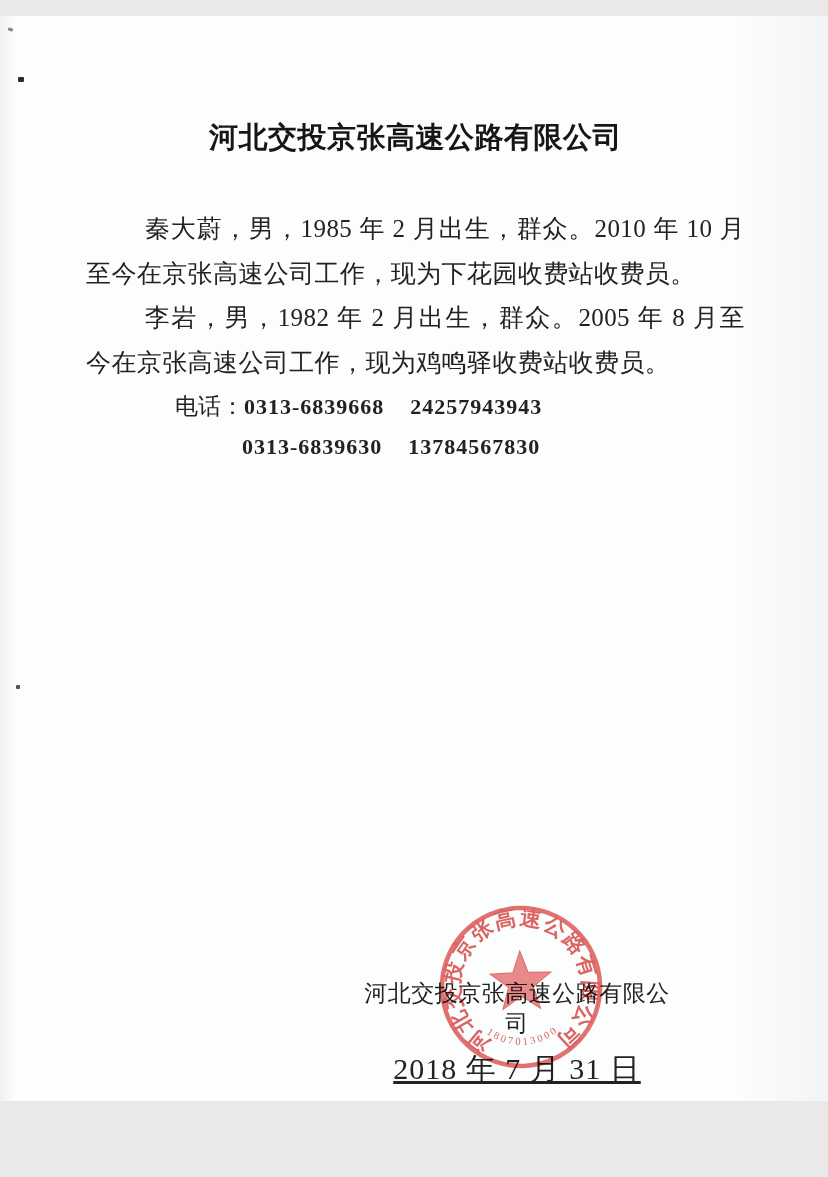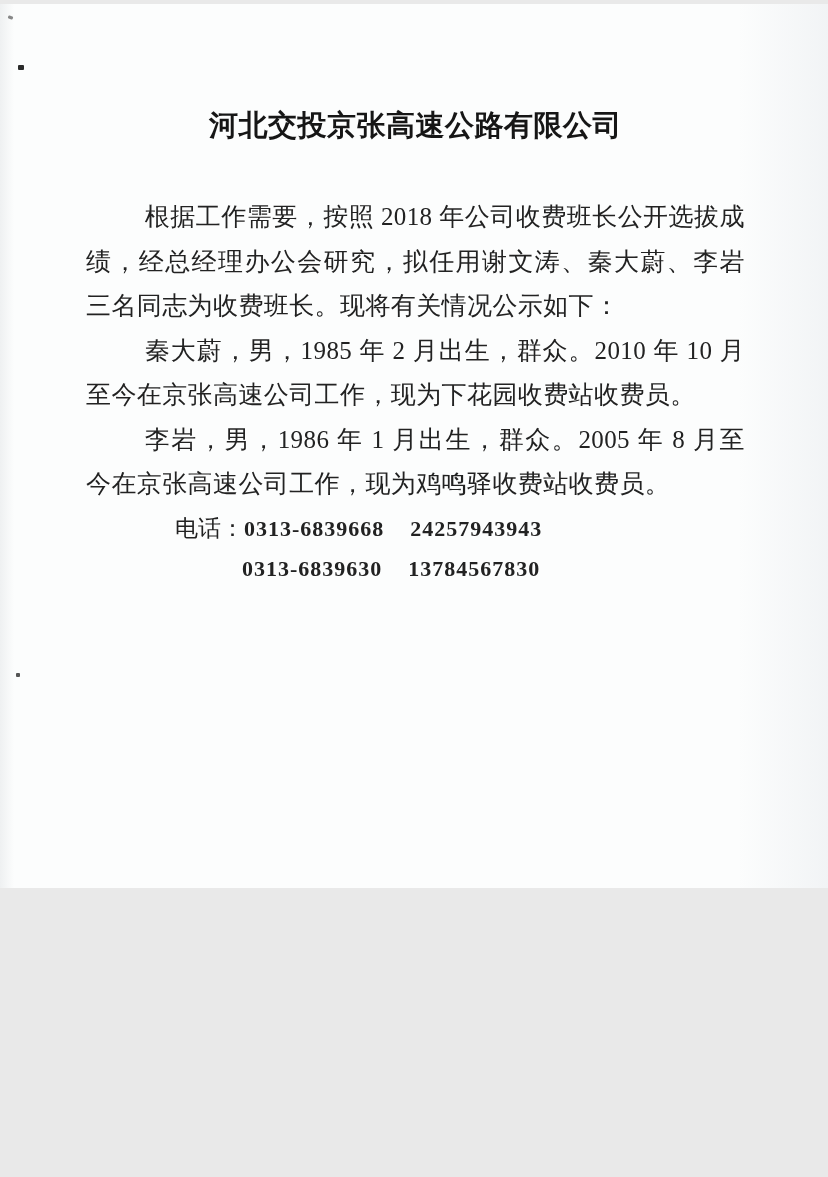--- a/index.html
+++ b/index.html
@@ -1,20 +1,20 @@
 <!DOCTYPE html>
 <html><head>
 <meta charset="utf-8">
 <style>
   * { margin:0; padding:0; box-sizing:border-box; }
   html,body { background:#e9e9e9; }
   .page {
     position:relative;
-    width:828px; height:884px;
-    margin:4px auto;
+    width:828px; height:1085px;
+    margin:16px auto;
     background:#fcfdfd;
     overflow:hidden;
     font-family:"Liberation Serif","DejaVu Serif",serif;
     color:#1f1f1f;
   }
   
   .shade-right {
     position:absolute; top:0; right:0; bottom:0; width:90px;
     background:linear-gradient(to right, rgba(236,239,241,0), rgba(233,236,239,0.55));
     pointer-events:none;
@@ -73,23 +73,22 @@
   <div class="speck s2"></div>
   <div class="speck s3"></div>
 
   <div class="content">
 
     <h1 class="title">
       <span class="tline">河北交投京张高速公路有限公司</span>
     </h1>
 
     <div class="body">
-      <p>根据工作需要，按照 2018 年公司收费班长公开选拔成绩，经总经理办公会研究，拟任用谢文涛、秦大蔚、李岩三名同志为收费班长。现将有关情况公示如下：</p>
       <p>秦大蔚，男，1985 年 2 月出生，群众。2010 年 10 月至今在京张高速公司工作，现为下花园收费站收费员。</p>
-      <p>李岩，男，1986 年 1 月出生，群众。2005 年 8 月至今在京张高速公司工作，现为鸡鸣驿收费站收费员。</p>
+      <p>李岩，男，1982 年 2 月出生，群众。2005 年 8 月至今在京张高速公司工作，现为鸡鸣驿收费站收费员。</p>
     </div>
 
     <div class="phones">
       <div class="line1">
         <span>电话：</span><span class="num">0313-6839668</span><span class="num gap">24257943943</span>
       </div>
       <div class="line2">
         <span class="num">0313-6839630</span><span class="num gap">13784567830</span>
       </div>
     </div>

